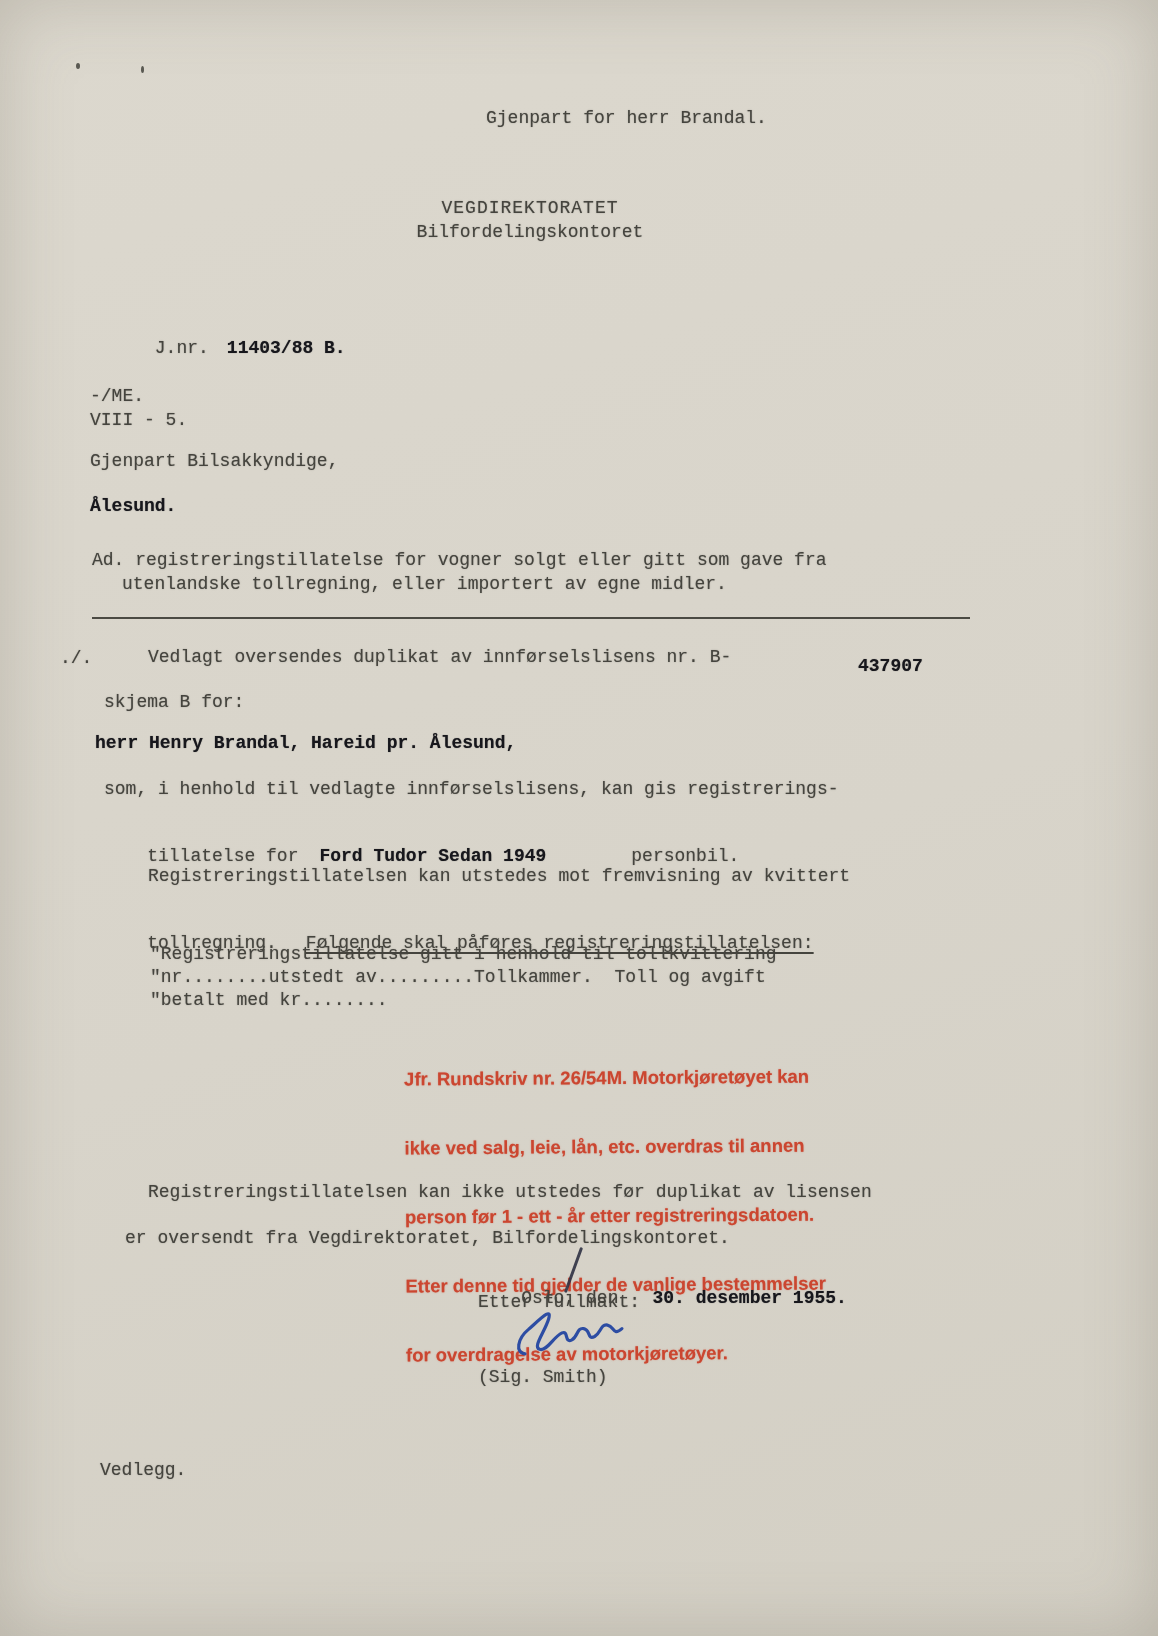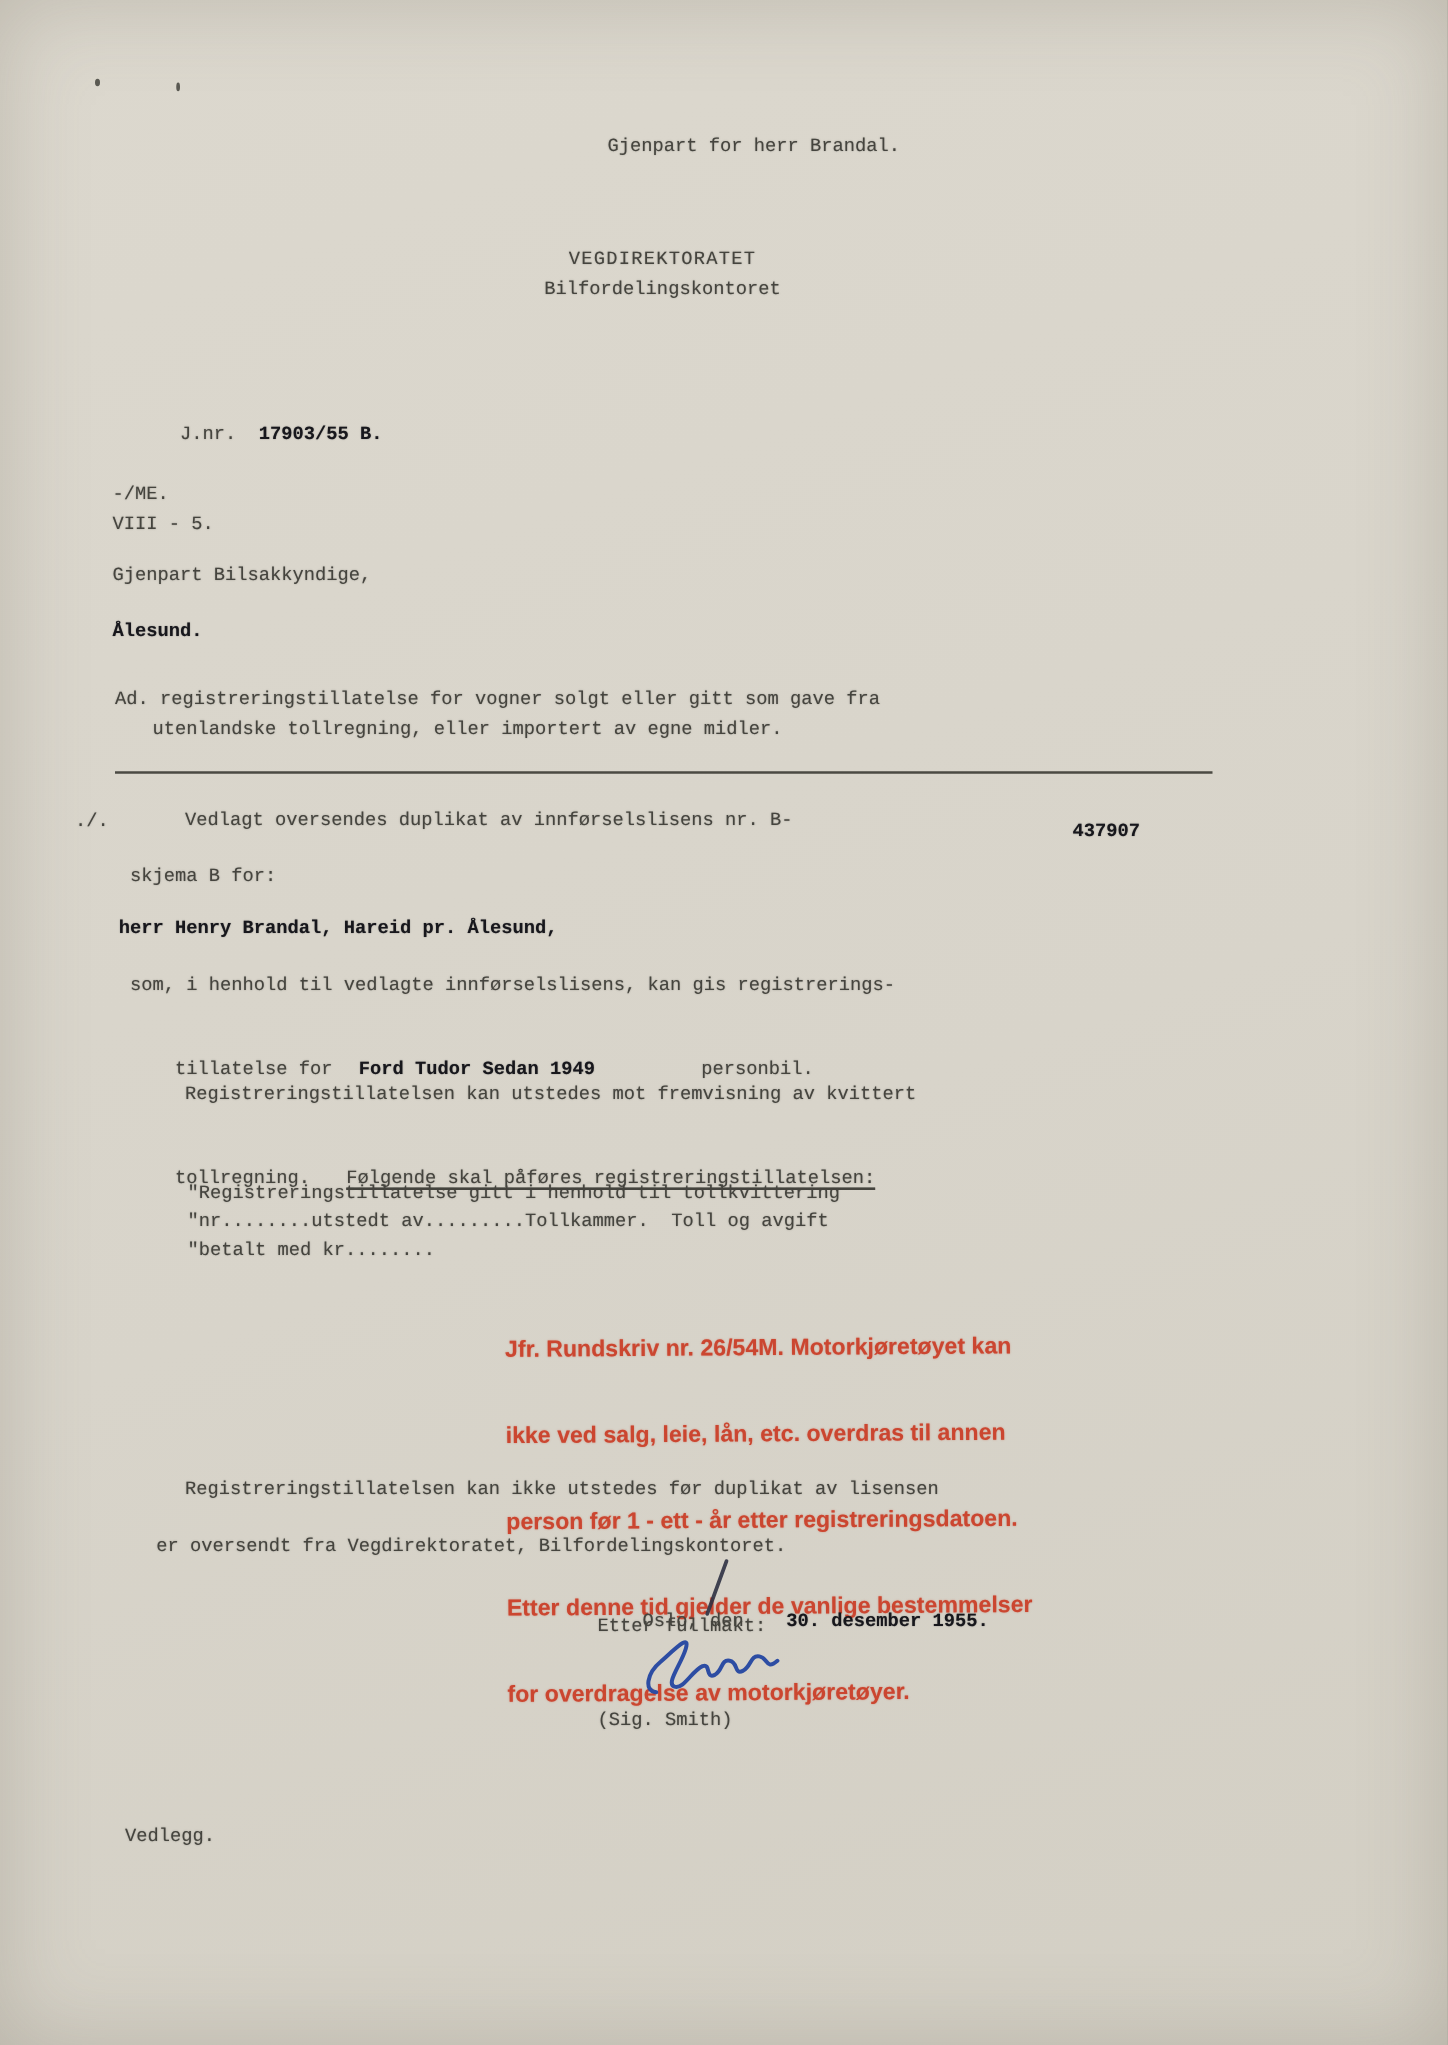--- a/index.html
+++ b/index.html
@@ -12,21 +12,21 @@
     width: 1158px;
     height: 1636px;
     margin: 0 auto;
     background: linear-gradient(160deg, #dcd8ce 0%, #d8d4ca 55%, #d3cfc4 100%);
     box-shadow: inset 0 0 70px rgba(110,105,90,0.28);
     overflow: hidden;
   }
   .abs { position: absolute; }
   .typed {
     font-family: "Liberation Mono", "DejaVu Sans Mono", monospace;
-    font-size: 15px;
+    font-size: 18px;
     line-height: 24px;
     color: #45443e;
     white-space: pre;
     text-shadow: 0 0 1.2px rgba(68,67,61,0.5);
   }
   .dark {
     color: #17171c;
     font-weight: bold;
     text-shadow: 0 0 1px rgba(23,23,28,0.55);
   }
@@ -79,21 +79,21 @@
 
   <div class="abs typed" style="left:486px; top:106px;">Gjenpart for herr Brandal.</div>
 
   <div class="abs center" style="left:340px; top:196px; width:380px;">
     <div class="typed" style="letter-spacing:1px;">VEGDIREKTORATET</div>
     <div class="typed">Bilfordelingskontoret</div>
   </div>
 
   <div class="abs" style="left:90px; top:312px;">
     <div class="typed">
-      <span>J.nr.</span><span class="dark" style="margin-left:18px;">17903/55 B.</span>
+      <span>J.nr.</span><span class="dark" style="margin-left:18px;">11403/88 B.</span>
     </div>
     <div class="typed">-/ME.</div>
     <div class="typed">VIII - 5.</div>
   </div>
 
   <div class="abs typed" style="left:90px; top:449px;">Gjenpart Bilsakkyndige,</div>
   <div class="abs typed dark" style="left:90px; top:494px;">Ålesund.</div>
 
   <div class="abs subject-block" style="left:92px; top:548px; width:878px;">
     <span class="typed">Ad. registreringstillatelse for vogner solgt eller gitt som gave fra</span>

